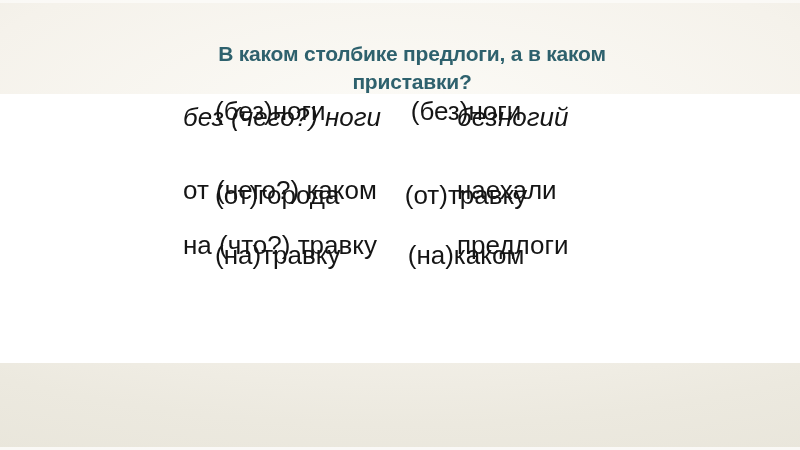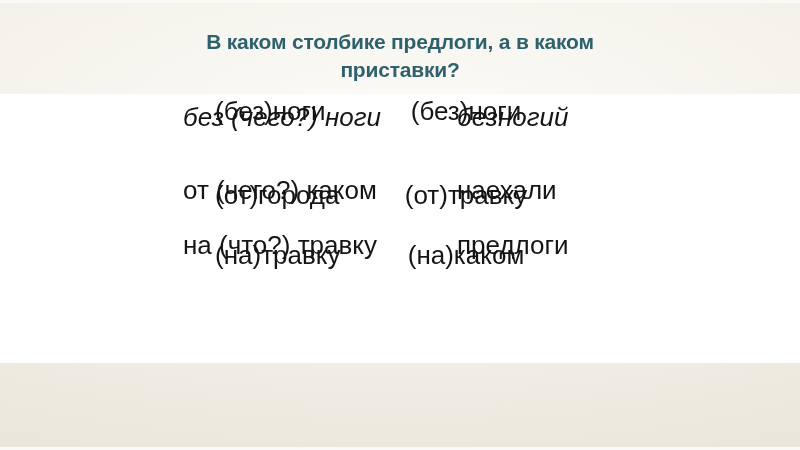--- a/index.html
+++ b/index.html
@@ -21,21 +21,21 @@
   .edge-line-top {
     position:absolute; left:0; top:0; width:800px; height:3px;
     background:rgba(255,255,255,0.55);
   }
   .edge-line-bottom {
     position:absolute; left:0; bottom:0; width:800px; height:3px;
     background:rgba(255,255,255,0.75);
   }
 
   .title {
-    position:absolute; left:155px; top:28px; width:490px; margin:0;
+    position:absolute; left:155px; top:28px; width:490px; margin:12px;
     text-align:center; font-size:21px; line-height:28px; font-weight:bold;
     letter-spacing:-0.2px; color:#2e616d;
   }
 
   
   .w {
     position:absolute; font-size:26px; line-height:26px;
     color:#151515; white-space:nowrap;
   }
   

